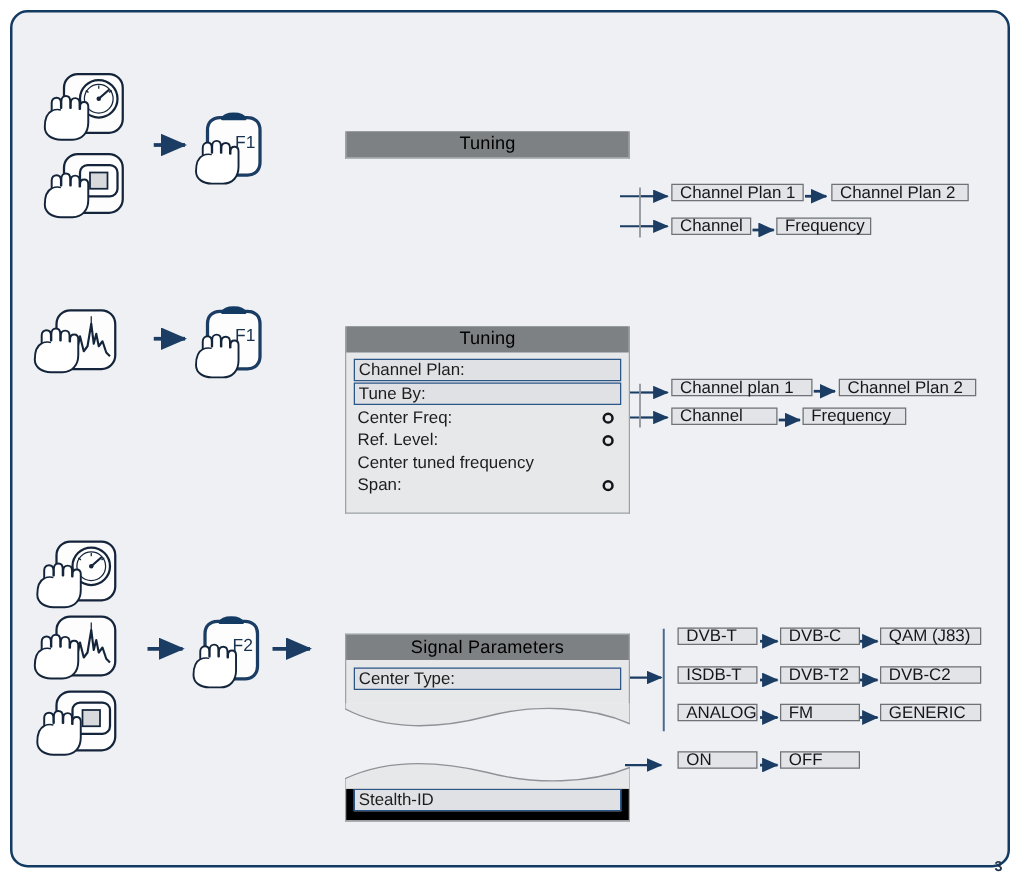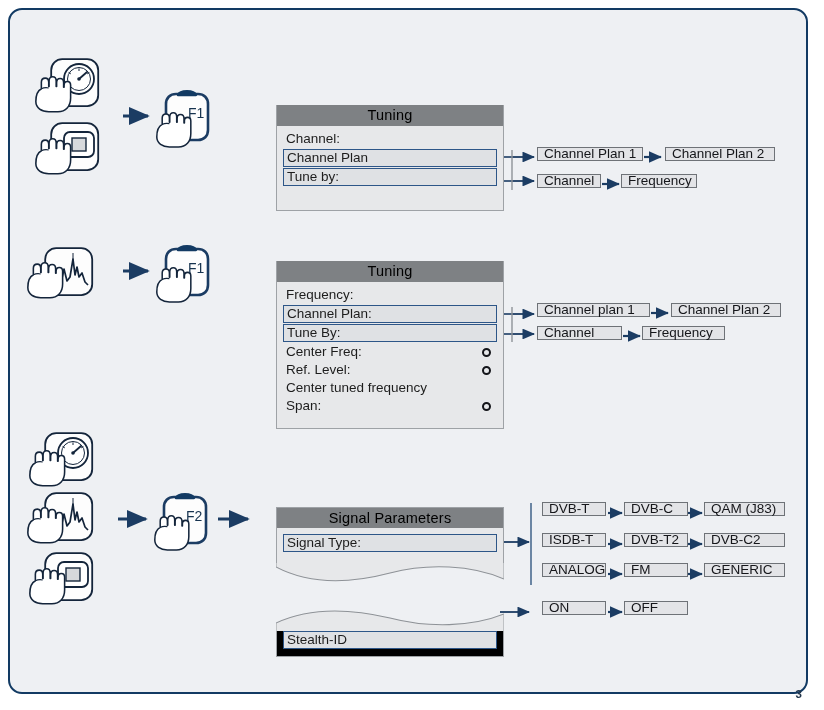--- a/index.html
+++ b/index.html
@@ -262,37 +262,30 @@
     <line x1="688" y1="544" x2="702" y2="544" stroke="#1b3c63" stroke-width="2.2" marker-end="url(#arrowhead-sm)"></line>
     <line x1="608" y1="574" x2="622" y2="574" stroke="#1b3c63" stroke-width="2.2" marker-end="url(#arrowhead-sm)"></line>
     <line x1="688" y1="574" x2="702" y2="574" stroke="#1b3c63" stroke-width="2.2" marker-end="url(#arrowhead-sm)"></line>
     <line x1="608" y1="612" x2="622" y2="612" stroke="#1b3c63" stroke-width="2.2" marker-end="url(#arrowhead-sm)"></line>
 
     <line x1="497" y1="157" x2="497" y2="157" stroke="#1b3c63" stroke-width="1"></line>
   </svg>
 
   <div class="panel" style="left:276px; top:105px; width:228px;">
     <div class="panel-title">Tuning</div>
-    <div class="panel-body">
-      <div class="row-plain">Channel:</div>
-      <div class="row-box">Channel Plan</div>
-      <div class="row-box">Tune by:</div>
-      <div class="panel-spacer"></div>
-    </div>
   </div>
 
   <div class="chip" style="left:537px; top:147px; width:106px;">Channel Plan 1</div>
   <div class="chip" style="left:665px; top:147px; width:110px;">Channel Plan 2</div>
   <div class="chip" style="left:537px; top:174px; width:64px;">Channel</div>
   <div class="chip" style="left:621px; top:174px; width:76px;">Frequency</div>
 
   <div class="panel" style="left:276px; top:261px; width:228px;">
     <div class="panel-title">Tuning</div>
     <div class="panel-body">
-      <div class="row-plain">Frequency:</div>
       <div class="row-box">Channel Plan:</div>
       <div class="row-box">Tune By:</div>
       <div class="row-plain">
         <span>Center Freq:</span>
         <span class="dot"></span>
       </div>
       <div class="row-plain">
         <span>Ref. Level:</span>
         <span class="dot"></span>
       </div>
@@ -308,21 +301,21 @@
   <div class="chip" style="left:537px; top:303px; width:113px;">Channel plan 1</div>
   <div class="chip" style="left:671px; top:303px; width:110px;">Channel Plan 2</div>
   <div class="chip" style="left:537px; top:326px; width:85px;">Channel</div>
   <div class="chip" style="left:642px; top:326px; width:83px;">Frequency</div>
 
   <div style="position:absolute; left:276px; top:507px; width:228px;">
 
     <div style="position:relative;">
       <div class="panel-title" style="border:1px solid #9ea2a6; border-bottom:none; box-sizing:border-box;">Signal Parameters</div>
       <div style="background:#e7e8ea; border-left:1px solid #9ea2a6; border-right:1px solid #9ea2a6; padding:5px 6px 0 6px; box-sizing:border-box;">
-        <div class="row-box">Signal Type:</div>
+        <div class="row-box">Center Type:</div>
         <div style="height:10px"></div>
       </div>
       <svg class="wave-top" width="228" height="22" viewBox="0 0 228 22" xmlns="http://www.w3.org/2000/svg">
         <path d="M0,0 L0,4 C34,22 76,20 114,10 C152,0 196,2 228,16 L228,0 Z" fill="#e7e8ea"></path>
         <path d="M0,4 C34,22 76,20 114,10 C152,0 196,2 228,16" fill="none" stroke="#8e9297" stroke-width="1.1"></path>
         <path d="M0,0 L0,4" stroke="#9ea2a6" stroke-width="1.1"></path>
         <path d="M228,0 L228,16" stroke="#9ea2a6" stroke-width="1.1"></path>
       </svg>
     </div>
 

